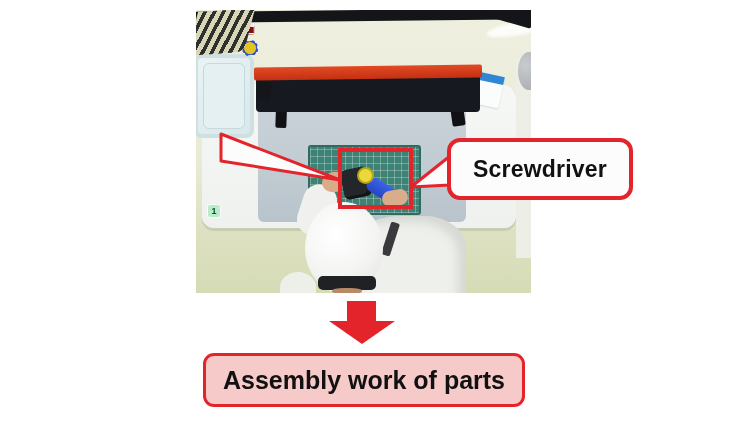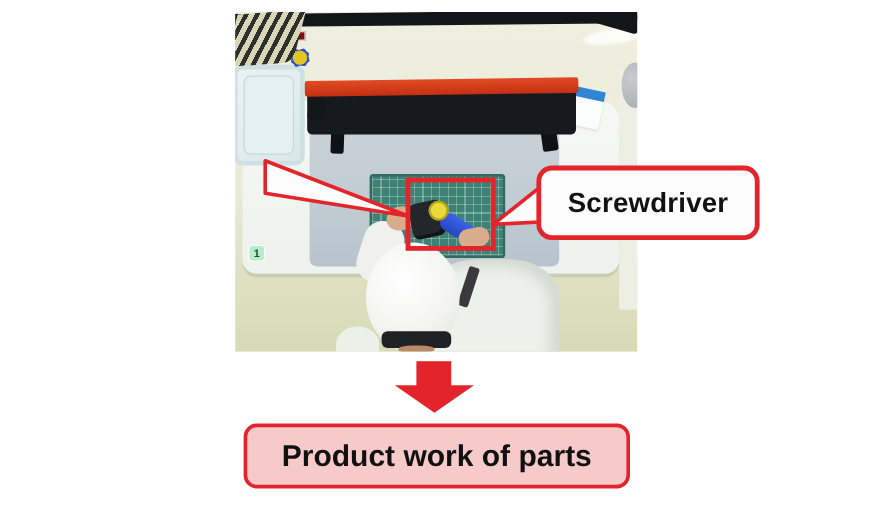--- a/index.html
+++ b/index.html
@@ -216,16 +216,16 @@
   <div class="callout callout-screwdriver">
     <span>Screwdriver</span>
   </div>
 
   <div class="arrow">
     <i class="shaft"></i>
     <i class="head"></i>
   </div>
 
   <div class="result">
-    <span>Product work of parts</span>
+    <span>Assembly work of parts</span>
   </div>
 
 </div>
 
 </body></html>

